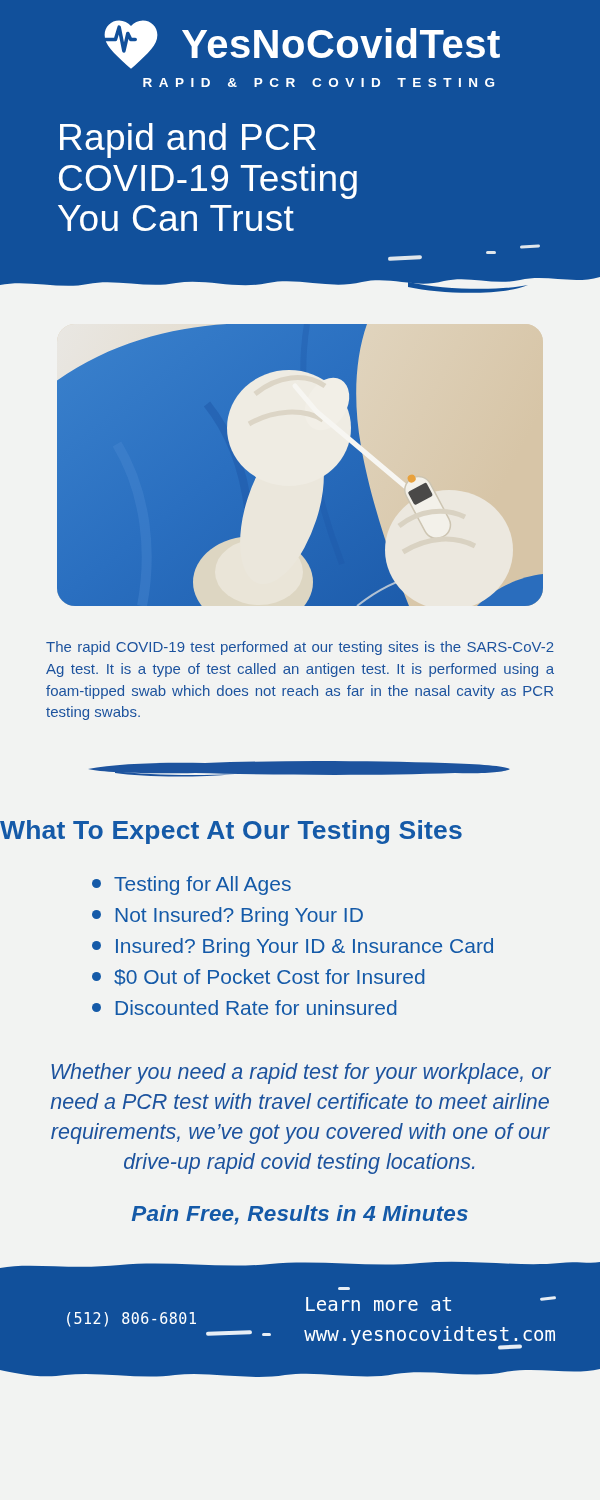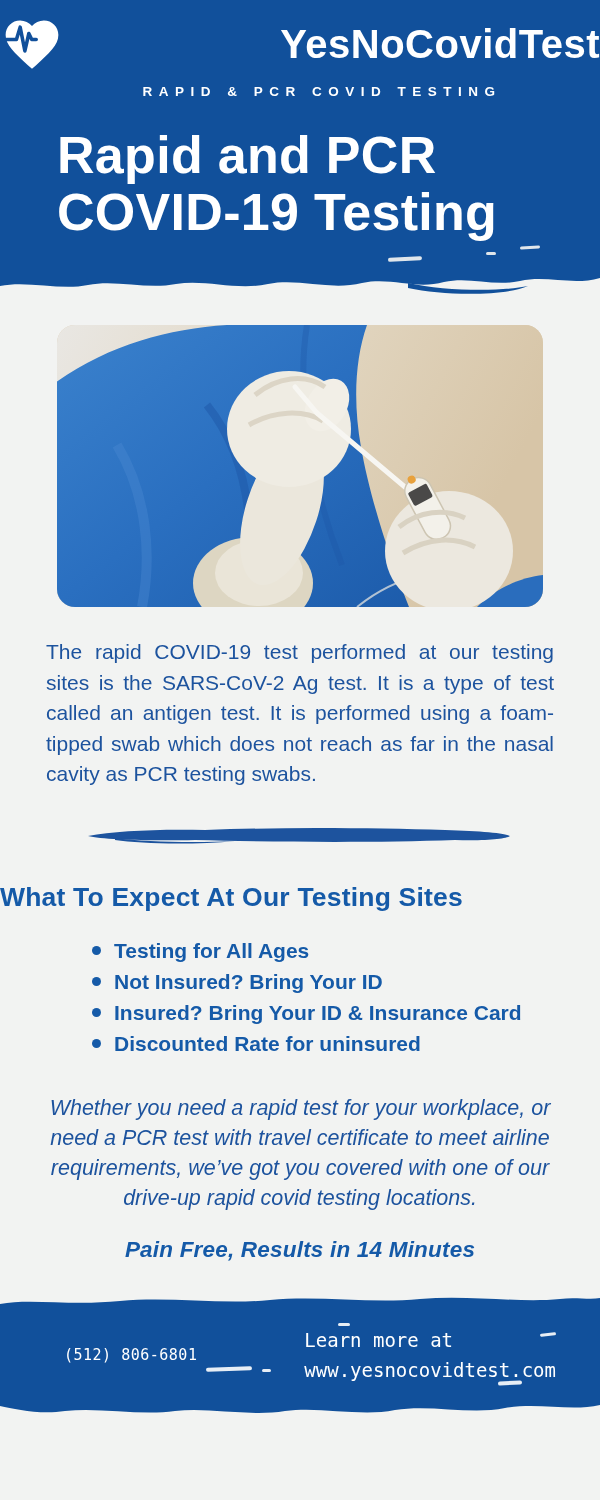--- a/index.html
+++ b/index.html
@@ -13,63 +13,63 @@
   html,body{margin:0;padding:0}
   body{
     width:600px;height:1500px;overflow:hidden;
     background:var(--background);
     font-family:"Liberation Sans",sans-serif;
   }
   .page{position:relative;width:600px;height:1500px}
 
   
   .hero{background:var(--brand-blue);padding-top:16px;position:relative}
-  .logo-row{display:flex;align-items:center;justify-content:space-between;gap:18px}
+  .logo-row{display:flex;align-items:center;justify-content:center;gap:18px}
   .logo-heart{width:64px;height:58px;flex:0 0 auto;margin-top:-2px}
   .brand-name{font-size:40px;font-weight:bold;color:var(--white);letter-spacing:.5px}
   .brand-tagline{
     text-align:center;color:var(--white);font-size:13.5px;font-weight:bold;
-    letter-spacing:6.5px;margin-top:12px;padding-left:44px
+    letter-spacing:6.5px;margin-top:3px;padding-left:44px
   }
   .hero-title{
     margin:28px 0 0 57px;color:var(--white);
-    font-size:52px;font-weight:bold;line-height:1.1;letter-spacing:.3px;
+    font-size:37px;font-weight:normal;line-height:1.1;letter-spacing:.3px;
     padding-bottom:30px
   }
   .hero-speck{position:absolute;background:var(--background);border-radius:3px;opacity:.92}
   .hs1{width:34px;height:4px;left:388px;bottom:10px;transform:rotate(-3deg)}
   .hs2{width:20px;height:3px;left:520px;bottom:22px;transform:rotate(-4deg)}
   .hs3{width:10px;height:3px;left:486px;bottom:16px}
   .hero-brush{display:block;width:600px;height:26px}
 
   
   .photo-card{
     width:486px;height:282px;margin:28px auto 0;border-radius:18px;
     overflow:hidden;position:relative;background:#dcccb2
   }
   .photo-card svg{display:block}
 
   
   .intro{
     width:508px;margin:30px auto 14px;color:var(--text-blue);
-    font-size:21px;line-height:1.45;text-align:justify
+    font-size:15px;line-height:1.45;text-align:justify
   }
 
   
   .divider{display:block;margin:34px auto 0}
 
   
   .expect-heading{
     margin-top:36px;text-align:left;
     font-size:26.5px;font-weight:bold;color:var(--heading-blue);letter-spacing:.2px
   }
   .bullets{list-style:none;margin:22px 0 0 90px;padding:0}
   .bullets li{
     position:relative;padding-left:24px;
-    font-size:21px;font-weight:bold;color:var(--heading-blue);
+    font-size:21px;font-weight:normal;color:var(--heading-blue);
     line-height:31px
   }
   .bullets li::before{
     content:"";position:absolute;left:2px;top:11px;
     width:9px;height:9px;border-radius:50%;background:var(--heading-blue)
   }
 
   
   .closing{
     width:534px;margin:34px auto 15px;text-align:center;
@@ -115,20 +115,21 @@
           <polyline points="2.2,9.7 6.1,9.7 7.5,5.0 9.3,14.0 10.8,7.4 11.9,9.7 13.6,9.7" fill="none" stroke="#11509b" stroke-width="1.35" stroke-linecap="round" stroke-linejoin="round"></polyline>
         </svg>
       </span>
       <span class="brand-name">YesNoCovidTest</span>
     </div>
     <div class="brand-tagline">RAPID &amp; PCR COVID TESTING</div>
 
     <h1 class="hero-title">
       <span>Rapid and PCR</span><br>
       <span>COVID-19 Testing</span><br>
+      <span>You Can Trust</span>
     </h1>
 
     <span class="hero-speck hs1"></span>
     <span class="hero-speck hs2"></span>
     <span class="hero-speck hs3"></span>
   </header>
 
   <svg class="hero-brush" viewBox="0 0 600 26" preserveAspectRatio="none" aria-hidden="true">
     <path fill="#11509b" d="M0,0 H600 V7 C572,15 548,4 520,10 C492,16 470,5 444,11 C416,19 392,6 362,12 C330,20 300,7 268,13 C236,20 206,8 176,13 C146,19 116,8 88,14 C60,20 28,9 0,15 Z"></path>
     <path fill="#11509b" d="M408,12 C444,20 500,21 528,15 C506,25 444,25 408,17 Z"></path>
@@ -187,25 +188,26 @@
     <path fill="#1d539e" d="M3,12 C30,7 70,5 120,6 C200,3 290,4 360,6 C395,7 420,9 425,12 C421,15 400,17 370,16 C290,19 180,18 110,16 C70,17 18,16 3,12 Z"></path>
     <path fill="#1d539e" d="M30,14 C60,18 110,19 150,17 C110,21 56,20 30,16 Z"></path>
   </svg>
 
   <h2 class="expect-heading">What To Expect At Our Testing Sites</h2>
 
   <ul class="bullets">
     <li>Testing for All Ages</li>
     <li>Not Insured? Bring Your ID</li>
     <li>Insured? Bring Your ID &amp; Insurance Card</li>
+    <li>$0 Out of Pocket Cost for Insured</li>
     <li>Discounted Rate for uninsured</li>
   </ul>
 
   <p class="closing">Whether you need a rapid test for your workplace, or need a PCR test with travel certificate to meet airline requirements, we’ve got you covered with one of our drive-up rapid covid testing locations.</p>
-  <p class="highlight">Pain Free, Results in 14 Minutes</p>
+  <p class="highlight">Pain Free, Results in 4 Minutes</p>
 
   <footer class="footer">
     <svg class="footer-brush" viewBox="0 0 600 16" width="600" height="16" preserveAspectRatio="none" aria-hidden="true">
       <path fill="#11509b" d="M0,16 V9 C30,3 70,11 120,6 C170,1 220,10 270,5 C320,0 370,9 420,4 C470,0 520,8 560,4 C575,2 590,5 600,3 V16 Z"></path>
     </svg>
     <div class="footer-band">
       <span class="footer-phone">(512) 806-6801</span>
       <div class="footer-learn">
         <span>Learn more at</span><br>
         <span>www.yesnocovidtest.com</span>

